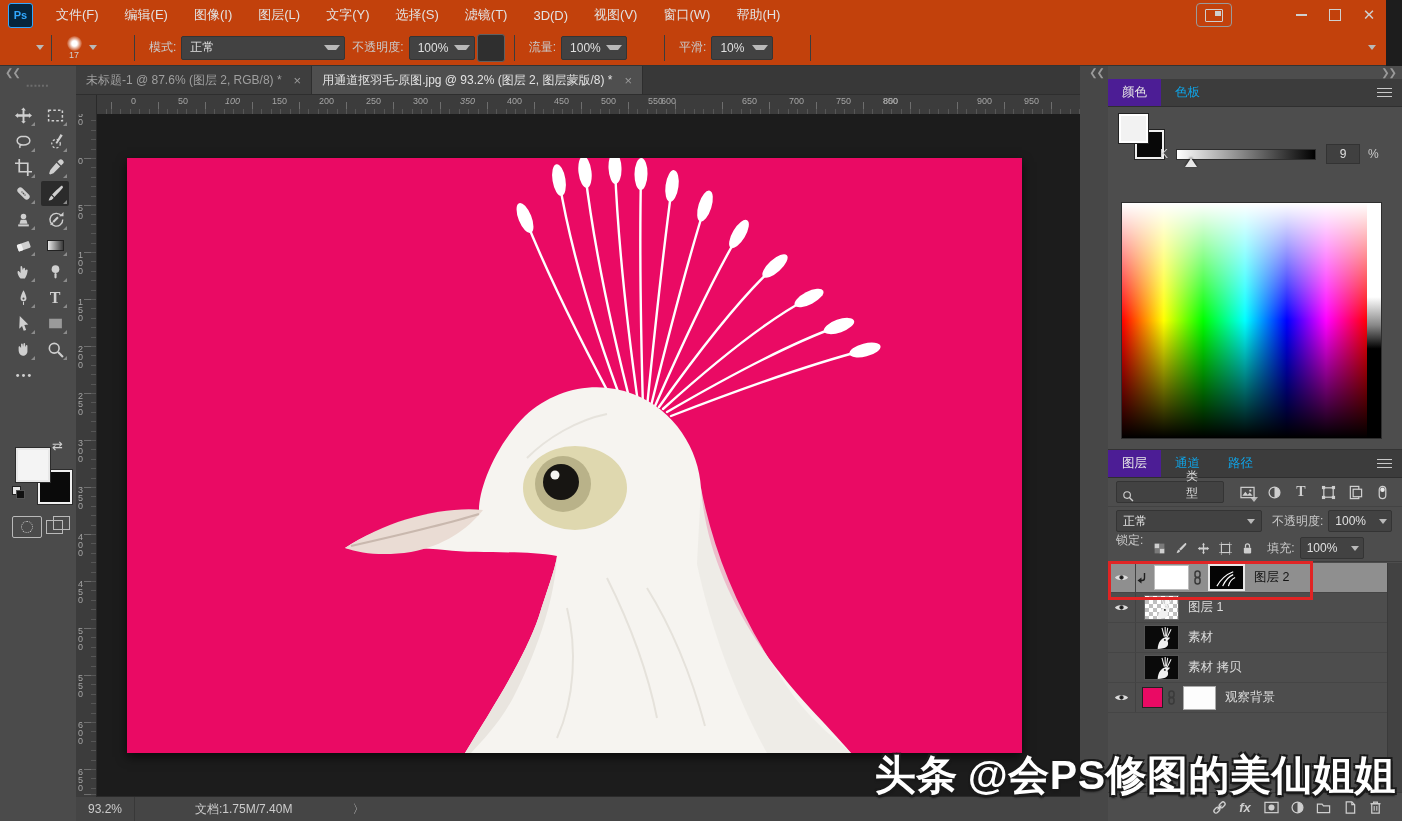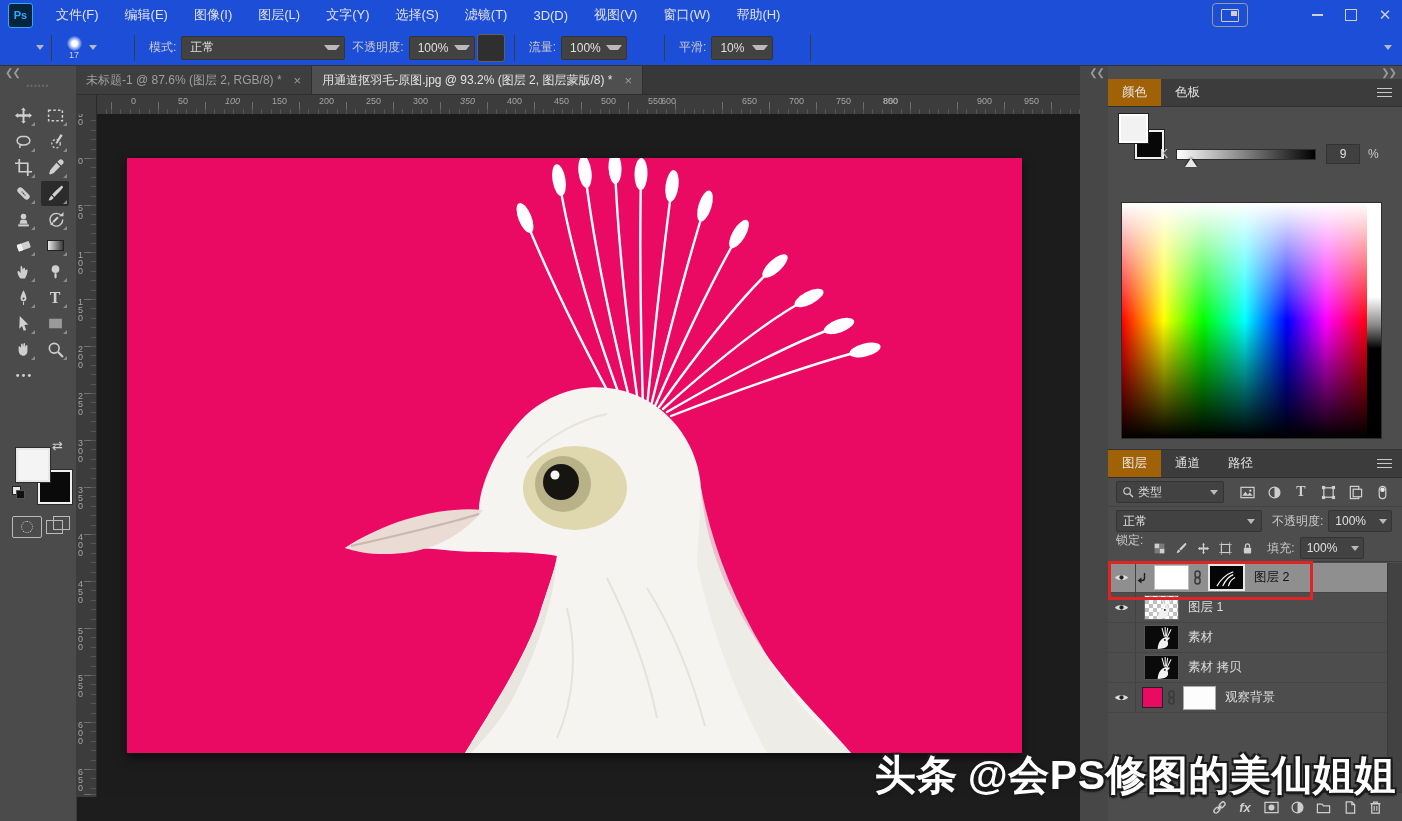--- a/index.html
+++ b/index.html
@@ -1,19 +1,19 @@
 <!DOCTYPE html>
 <html><head>
 <meta charset="utf-8">
 <style>
   html,body{margin:0;padding:0;background:#111;}
   #app{position:relative;width:1402px;height:821px;background:#1d1d1d;overflow:hidden;
        font-family:"Liberation Sans","DejaVu Sans",sans-serif;color:#d6d6d6;font-size:12px;
        -webkit-font-smoothing:antialiased;}
-  .bar{position:absolute;left:0;right:0;background:#1d4ed8;}
+  .bar{position:absolute;left:0;right:16px;background:#c2410c;}
   
   #menubar{top:0;height:30px;display:flex;align-items:center;border-bottom:1px solid #3a3a3a;}
   #ps-logo{width:23px;height:23px;margin:0 10px 0 8px;background:#05253d;border:1px solid #31a8ff;
            border-radius:3px;color:#31a8ff;font-weight:bold;font-size:11px;display:flex;
            align-items:center;justify-content:center;}
   .menu-item{padding:0 13px;height:30px;display:flex;align-items:center;color:#e2e2e2;font-size:13px;cursor:default;}
   #win-controls{position:absolute;right:0;top:0;height:30px;display:flex;align-items:center;}
   .winbtn{width:34px;height:26px;display:flex;align-items:center;justify-content:center;color:#cfcfcf;}
   #layout-switch{width:34px;height:22px;margin-right:52px;border:1px solid #9a9a9a;border-radius:4px;
                  display:flex;align-items:center;justify-content:center;}
@@ -79,22 +79,22 @@
   #status-doc{margin-left:60px;}
   #status-chevron{margin-left:60px;color:#bdbdbd;}
   
   #rightdock{position:absolute;left:1080px;top:66px;right:0;bottom:0;background:#474747;}
   #collapsed-strip{position:absolute;left:0;top:0;width:28px;bottom:0;background:#474747;border-right:1px solid #3a3a3a;}
   #collapsed-strip .collapse{position:absolute;right:4px;top:1px;color:#9a9a9a;font-size:10px;letter-spacing:-1px;}
   #history-icon-btn{position:absolute;left:2px;top:28px;width:24px;height:24px;display:flex;align-items:center;justify-content:center;}
   #panels{position:absolute;left:28px;top:0;right:0;bottom:0;background:#4d4d4d;}
   #panels .expand{position:absolute;right:6px;top:1px;color:#9a9a9a;font-size:10px;letter-spacing:-1px;}
   .panel-tabs{position:absolute;left:0;right:0;height:27px;background:#3c3c3c;display:flex;border-bottom:1px solid #2f2f2f;}
-  .ptab{padding:0 14px;display:flex;align-items:center;color:#e5e5e5;font-size:12.5px;background:#3c3c3c;}
-  .ptab.active{background:#a16207;color:#e6e6e6;}
+  .ptab{padding:0 14px;display:flex;align-items:center;color:#0ea5e9;font-size:12.5px;background:#3c3c3c;}
+  .ptab.active{background:#4c1d95;color:#e6e6e6;}
   .hamburger{margin-left:auto;margin-right:10px;align-self:center;width:15px;}
   .hamburger div{height:1.6px;background:#c9c9c9;margin:2.4px 0;}
   
   #color-swatches{position:absolute;left:11px;top:48px;width:46px;height:46px;}
   #color-swatches .fg{position:absolute;left:0;top:0;width:25px;height:25px;background:#f2f2f2;border:2px solid #fff;outline:1px solid #222;z-index:2;}
   #color-swatches .bg{position:absolute;left:16px;top:16px;width:25px;height:25px;background:#080808;border:2px solid #f0f0f0;outline:1px solid #222;}
   #k-row{position:absolute;left:52px;top:78px;display:flex;align-items:center;}
   #k-row .klabel{color:#c9c9c9;margin-right:8px;}
   #k-track{position:relative;width:138px;height:9px;background:linear-gradient(to right,#ffffff,#000000);border:1px solid #2e2e2e;}
   #k-thumb{position:absolute;left:8px;top:8px;width:0;height:0;border-left:6px solid transparent;border-right:6px solid transparent;border-bottom:9px solid #e8e8e8;filter:drop-shadow(0 -1px 1px rgba(0,0,0,.6));}
@@ -102,21 +102,21 @@
   #k-pct{margin-left:8px;color:#c9c9c9;}
   #spectrum{position:absolute;left:13px;top:136px;width:246px;height:235px;
     background:linear-gradient(to bottom,rgba(255,255,255,1) 0%,rgba(255,255,255,0) 50%,rgba(0,0,0,0) 50%,rgba(0,0,0,1) 100%),
       linear-gradient(to right,#ff0000,#ffff00 17%,#00ff00 33%,#00ffff 50%,#0000ff 67%,#ff00ff 83%,#ff0000);
     border:1px solid #2e2e2e;}
   #spectrum-gray{position:absolute;left:259px;top:136px;width:14px;height:235px;background:linear-gradient(to bottom,#ffffff 40%,#888 52%,#000000 62%);border:1px solid #2e2e2e;border-left:none;}
   
   #layers-section{position:absolute;left:0;right:0;top:383px;bottom:0;background:#4d4d4d;border-top:1px solid #333;}
   #layers-tabs{top:0;}
   #filter-row{position:absolute;left:0;right:0;top:28px;height:29px;display:flex;align-items:center;padding:0 8px;box-sizing:border-box;border-bottom:1px solid #434343;}
-  #filter-select{width:96px;height:20px;background:#424242;border:1px solid #343434;border-radius:2px;display:flex;align-items:center;padding:0 5px;color:#dedede;}
+  #filter-select{width:96px;height:20px;background:#424242;border:1px solid #343434;border-radius:2px;display:flex;align-items:flex-end;padding:0 5px;color:#dedede;gap:48px;}
   #filter-select .lbl{margin:0 4px;}
   .ficon{width:24px;height:20px;display:flex;align-items:center;justify-content:center;margin-left:3px;}
   .ficon svg{width:15px;height:15px;}
   #blend-row{position:absolute;left:0;right:0;top:57px;height:28px;display:flex;align-items:center;padding:0 8px;box-sizing:border-box;}
   #blend-select{width:132px;height:20px;background:#424242;border:1px solid #343434;border-radius:2px;display:flex;align-items:center;padding:0 6px;color:#e0e0e0;}
   #blend-select .chev{margin-left:auto;}
   .small-select{height:20px;background:#424242;border:1px solid #343434;border-radius:2px;display:flex;align-items:center;padding:0 4px 0 6px;color:#e0e0e0;}
   #lock-row{position:absolute;left:0;right:0;top:85px;height:27px;display:flex;align-items:center;padding:0 8px;box-sizing:border-box;border-bottom:1px solid #3d3d3d;}
   .licon{width:20px;height:18px;display:flex;align-items:center;justify-content:center;margin-right:2px;}
   .licon svg{width:13px;height:13px;}
@@ -572,20 +572,25 @@
           <circle cx="428" cy="317" r="4.5" fill="#f4f4f2"></circle>
 
           <g stroke="#e3dfd8" stroke-width="2" fill="none" opacity="0.85">
             <path d="M480,420 C500,460 520,510 530,560"></path>
             <path d="M520,430 C545,470 565,520 578,568"></path>
             <path d="M440,450 C450,490 448,540 430,580"></path>
             <path d="M400,300 C420,280 450,262 480,256"></path>
           </g>
         </svg>
       </div>
+    </div>
+    <div id="statusbar">
+      <span id="status-zoom">93.2%</span>
+      <span id="status-doc">文档:1.75M/7.40M</span>
+      <span id="status-chevron">〉</span>
     </div>
   </div>
 
   <div id="rightdock">
     <div id="collapsed-strip">
       <div class="collapse">❮❮</div>
       <div id="history-icon-btn">
           <span style="display: inline-flex;">
             <svg viewBox="0 0 16 16" fill="none" xmlns="http://www.w3.org/2000/svg">
               <path stroke="#cfcfcf" stroke-width="1.5" d="M12.5 3.2A5.8 5.8 0 1 1 7.5 14"></path>

